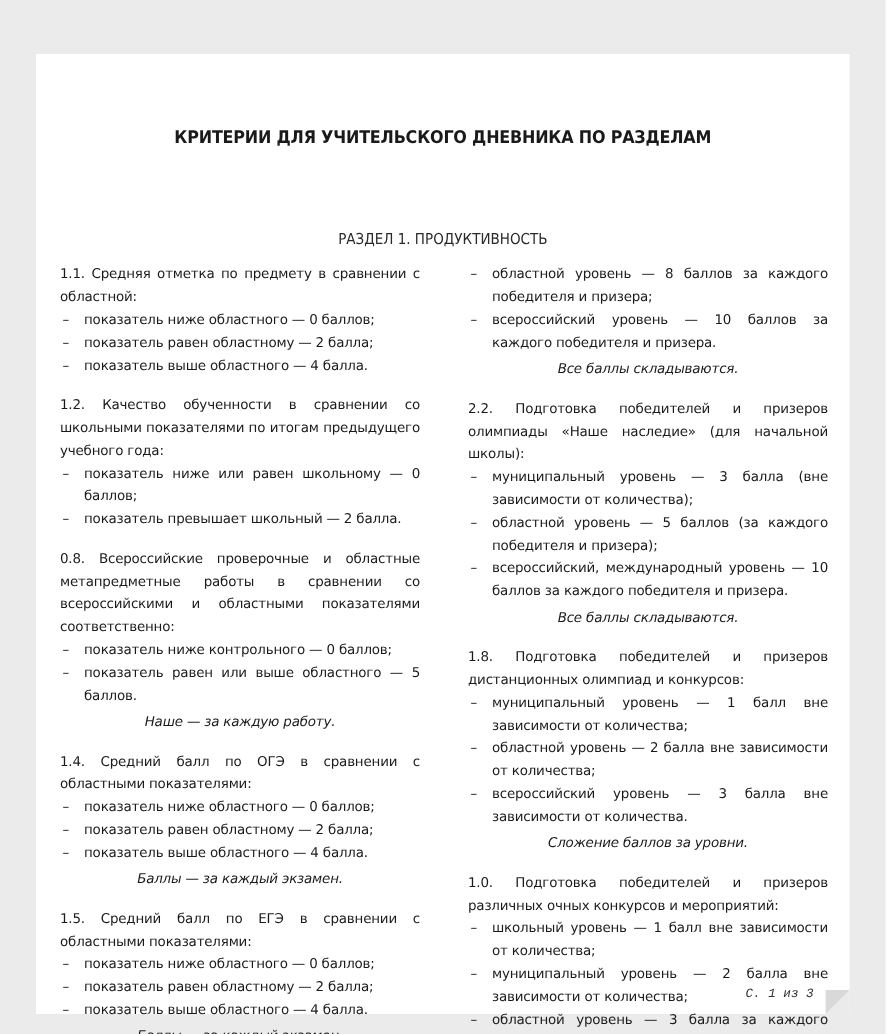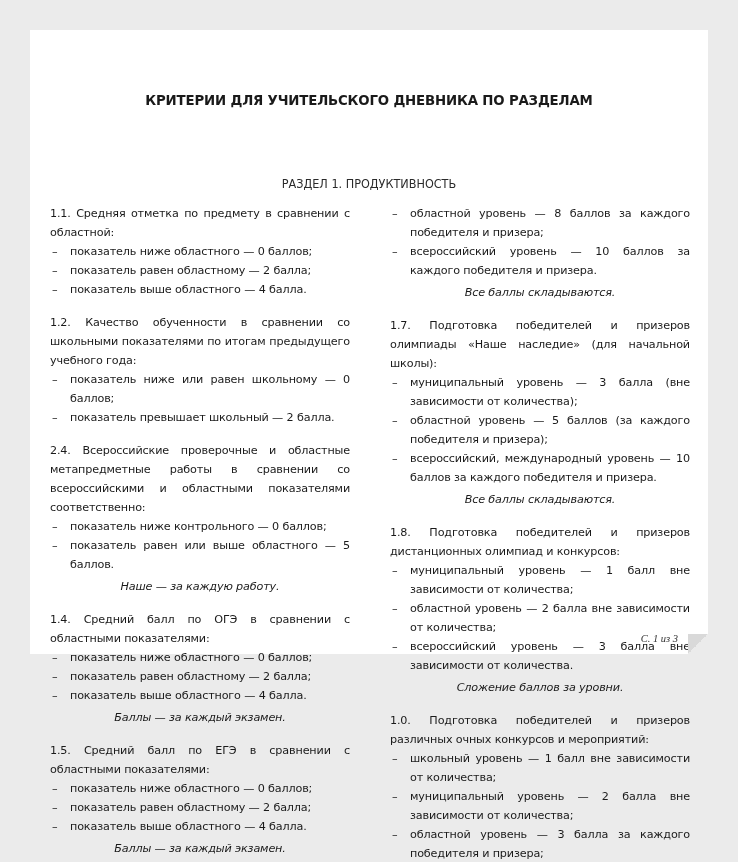--- a/index.html
+++ b/index.html
@@ -6,22 +6,22 @@
     body {
       width: 738px; height: 862px;
       background: #ebebeb;
       position: relative;
       overflow: hidden;
       font-family: "DejaVu Sans", sans-serif;
       color: #1a1a1a;
     }
     .page {
       position: absolute;
-      left: 30px; top: 30px;
-      width: 678px; height: 624px;
+      left: 30px; top: 45px;
+      width: 678px; height: 800px;
       background: #ffffff;
     }
     .fold {
       position: absolute;
       right: 0; bottom: 0;
       width: 20px; height: 20px;
       background: linear-gradient(135deg, #d9d9d9 0%, #d9d9d9 50%, #ebebeb 50%, #ebebeb 100%);
     }
     .doc-title {
       position: absolute;
@@ -64,21 +64,21 @@
       left: 2px; top: 0;
     }
     .note {
       text-align: center;
       font-style: italic;
       margin-top: 3px;
     }
     .pagenum {
       position: absolute;
       right: 30px; bottom: 10px;
-      font-family: Liberation Serif, serif;
+      font-family: Liberation Mono, monospace;
       font-style: italic;
       font-size: 10.5px;
       color: #333;
       text-align: center;
     }
   </style>
 </head>
 <body>
 
 <div class="page">
@@ -93,21 +93,21 @@
       <div class="item"><span class="dash">–</span><span>показатель выше областного — 4 балла.</span></div>
     </div>
 
     <div class="block">
       <p>1.2. Качество обученности в сравнении со школьными показателями по итогам предыдущего учебного года:</p>
       <div class="item"><span class="dash">–</span><span>показатель ниже или равен школьному — 0 баллов;</span></div>
       <div class="item"><span class="dash">–</span><span>показатель превышает школьный — 2 балла.</span></div>
     </div>
 
     <div class="block">
-      <p>2.4. Всероссийские проверочные и областные метапредметные работы в сравнении со всероссийскими и областными показателями соответственно:</p>
+      <p>0.8. Всероссийские проверочные и областные метапредметные работы в сравнении со всероссийскими и областными показателями соответственно:</p>
       <div class="item"><span class="dash">–</span><span>показатель ниже контрольного — 0 баллов;</span></div>
       <div class="item"><span class="dash">–</span><span>показатель равен или выше областного — 5 баллов.</span></div>
       <div class="note">Наше — за каждую работу.</div>
     </div>
 
     <div class="block">
       <p>1.4. Средний балл по ОГЭ в сравнении с областными показателями:</p>
       <div class="item"><span class="dash">–</span><span>показатель ниже областного — 0 баллов;</span></div>
       <div class="item"><span class="dash">–</span><span>показатель равен областному — 2 балла;</span></div>
       <div class="item"><span class="dash">–</span><span>показатель выше областного — 4 балла.</span></div>
@@ -125,21 +125,21 @@
   </div>
 
   <div class="col col-right">
     <div class="block">
       <div class="item"><span class="dash">–</span><span>областной уровень — 8 баллов за каждого победителя и призера;</span></div>
       <div class="item"><span class="dash">–</span><span>всероссийский уровень — 10 баллов за каждого победителя и призера.</span></div>
       <div class="note">Все баллы складываются.</div>
     </div>
 
     <div class="block">
-      <p>1.7. Подготовка победителей и призеров олимпиады «Наше наследие» (для начальной школы):</p>
+      <p>2.2. Подготовка победителей и призеров олимпиады «Наше наследие» (для начальной школы):</p>
       <div class="item"><span class="dash">–</span><span>муниципальный уровень — 3 балла (вне зависимости от количества);</span></div>
       <div class="item"><span class="dash">–</span><span>областной уровень — 5 баллов (за каждого победителя и призера);</span></div>
       <div class="item"><span class="dash">–</span><span>всероссийский, международный уровень — 10 баллов за каждого победителя и призера.</span></div>
       <div class="note">Все баллы складываются.</div>
     </div>
 
     <div class="block">
       <p>1.8. Подготовка победителей и призеров дистанционных олимпиад и конкурсов:</p>
       <div class="item"><span class="dash">–</span><span>муниципальный уровень — 1 балл вне зависимости от количества;</span></div>
       <div class="item"><span class="dash">–</span><span>областной уровень — 2 балла вне зависимости от количества;</span></div>

